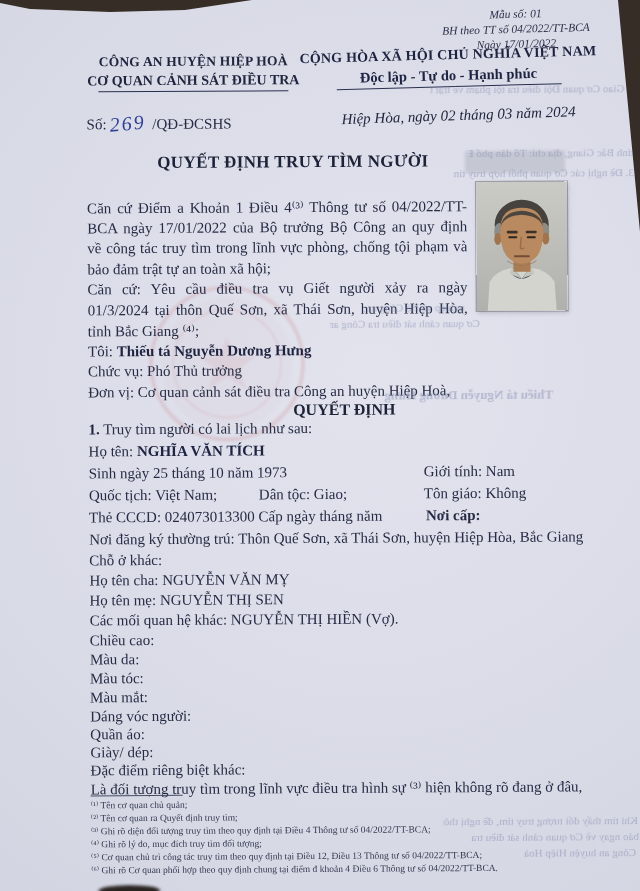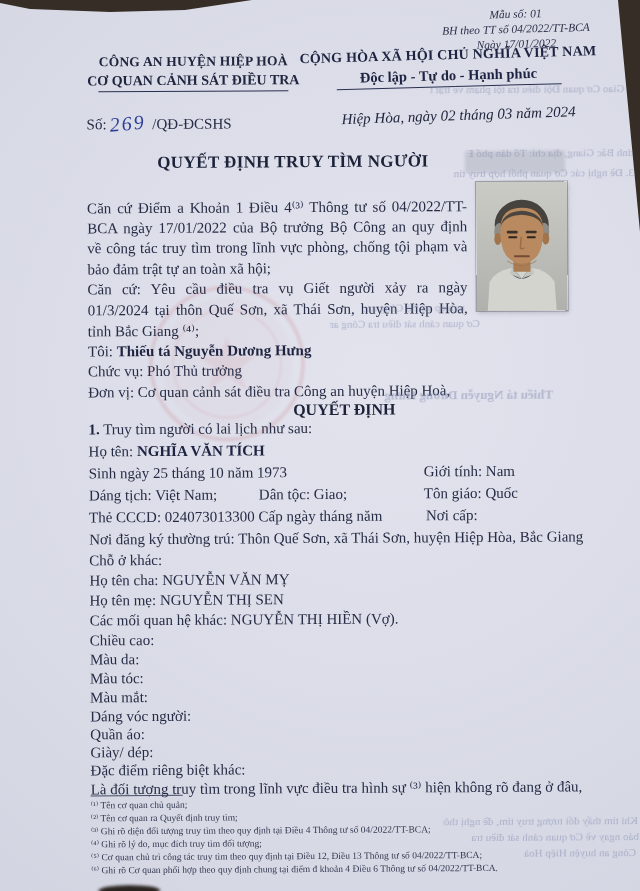--- a/index.html
+++ b/index.html
@@ -38,21 +38,21 @@
   
   .pre{position:absolute;left:88px;top:198px;width:380px;font-size:15px;color:#262c45;}
   .pre .ln{height:20.5px;white-space:nowrap;}
   .pre .jline{text-align:justify;text-align-last:justify;white-space:normal;overflow:hidden;}
   .decision-heading{position:absolute;top:401px;left:88px;width:512px;text-align:center;font-size:16px;font-weight:bold;color:#1c2238;}
 
   
   .row{position:absolute;left:88px;width:514px;font-size:15px;white-space:nowrap;color:#262c45;}
   .row .col2{position:absolute;left:307px;margin-left:28px;}
   .row .colB{position:absolute;left:170px;}
-  .row .colC{position:absolute;left:337px;}
+  .row .colC{position:absolute;left:337px;font-weight:bold;}
   .bname{font-weight:bold;color:#1e2340;}
 
   
   .fn-sep{position:absolute;top:794px;left:88px;width:92px;border-top:1.2px solid #474d63;}
   .fnote{position:absolute;left:88px;width:500px;font-size:9.5px;color:#333950;white-space:nowrap;}
 
   
   .photo{position:absolute;left:477px;top:183px;width:91px;height:129px;box-shadow:0 0 0 1px rgba(110,110,118,.55), 1px 2px 4px rgba(60,60,80,.25);}
   .photo svg{display:block;}
 
@@ -152,21 +152,21 @@
       </div>
       <div class="ln">Chức vụ: Phó Thủ trưởng</div>
       <div class="ln">Đơn vị: Cơ quan cảnh sát điều tra Công an huyện Hiệp Hoà,</div>
     </div>
 
     <div class="decision-heading">QUYẾT ĐỊNH</div>
 
     <div class="row" style="top:420px"><span class="bname">1.</span> <span>Truy tìm người có lai lịch như sau:</span></div>
     <div class="row" style="top:442px"><span>Họ tên:</span> <span class="bname">NGHĨA VĂN TÍCH</span></div>
     <div class="row" style="top:464px"><span>Sinh ngày 25 tháng 10 năm 1973</span><span class="col2">Giới tính: Nam</span></div>
-    <div class="row" style="top:486px"><span>Dáng tịch: Việt Nam;</span><span class="colB">Dân tộc: Giao;</span><span class="col2">Tôn giáo: Quốc</span></div>
+    <div class="row" style="top:486px"><span>Quốc tịch: Việt Nam;</span><span class="colB">Dân tộc: Giao;</span><span class="col2">Tôn giáo: Không</span></div>
     <div class="row" style="top:508px"><span>Thẻ CCCD: 024073013300 Cấp ngày    tháng    năm</span><span class="colC">Nơi cấp:</span></div>
     <div class="row" style="top:530px">Nơi đăng ký thường trú: Thôn Quế Sơn, xã Thái Sơn, huyện Hiệp Hòa, Bắc Giang</div>
     <div class="row" style="top:551px">Chỗ ở khác:</div>
     <div class="row" style="top:571px">Họ tên cha: NGUYỄN VĂN MỴ</div>
     <div class="row" style="top:591px">Họ tên mẹ: NGUYỄN THỊ SEN</div>
     <div class="row" style="top:611px">Các mối quan hệ khác: NGUYỄN THỊ HIỀN (Vợ).</div>
     <div class="row" style="top:631px">Chiều cao:</div>
     <div class="row" style="top:650px">Màu da:</div>
     <div class="row" style="top:669px">Màu tóc:</div>
     <div class="row" style="top:688px">Màu mắt:</div>

